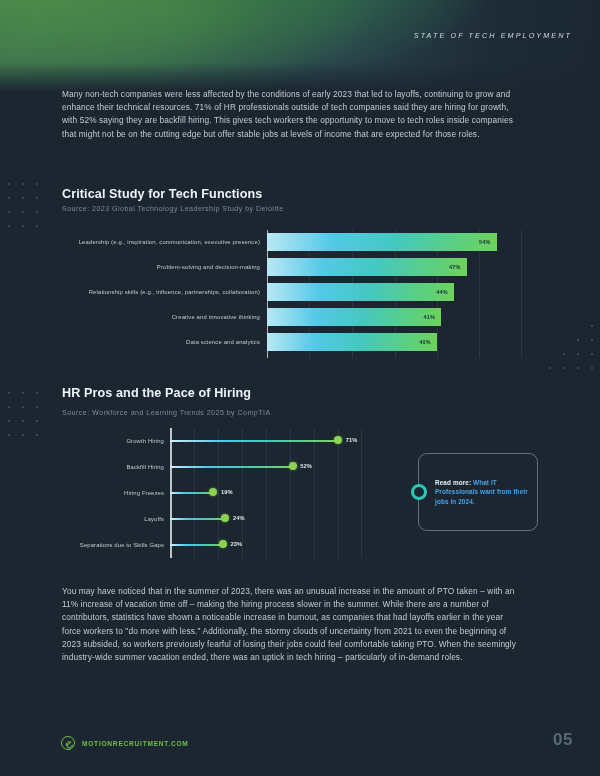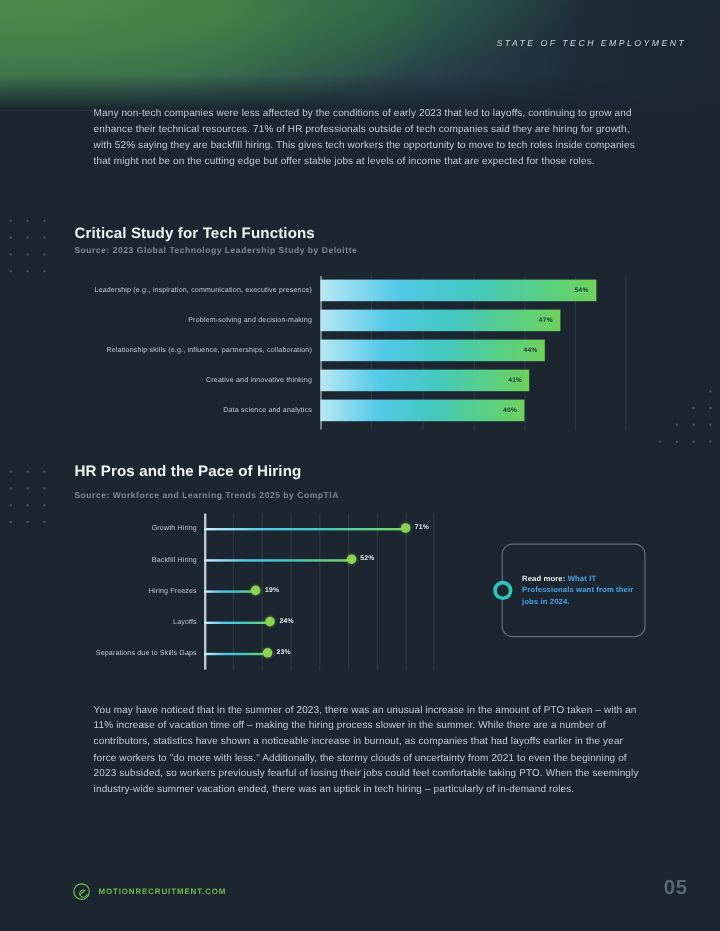--- a/index.html
+++ b/index.html
@@ -35,32 +35,31 @@
     font-style:italic;
   }
 
   
   .content{ position:absolute; left:0; top:0; width:600px; }
 
   .para{
     position:absolute; left:62px; width:460px;
     font-size:8.3px; line-height:13.2px; color:#c3ccd4;
     letter-spacing:.12px;
-    margin-left:16px;
   }
   .para-top{ top:88px; }
   .para-bottom{ top:585px; }
 
   
   .sec-title{
     position:absolute; left:62px; font-size:12.6px; font-weight:700;
     color:#eef3f6; letter-spacing:.1px;
   }
   .sec-source{
-    position:absolute; left:62px; font-size:7.1px; color:#7d8993; letter-spacing:.45px;font-weight:bold;
+    position:absolute; left:62px; font-size:7.1px; color:#7d8993; letter-spacing:.45px;
   }
 
   
   .chart1{ position:absolute; left:62px; top:230px; width:460px; height:128px; }
   .chart2{ position:absolute; left:62px; top:428px; width:300px; height:130px; }
 
   
   .bc-rows{ position:absolute; inset:0; }
   .bc-row{ position:absolute; left:0; width:100%; height:24px; display:flex; align-items:center; }
   .bc-label{

